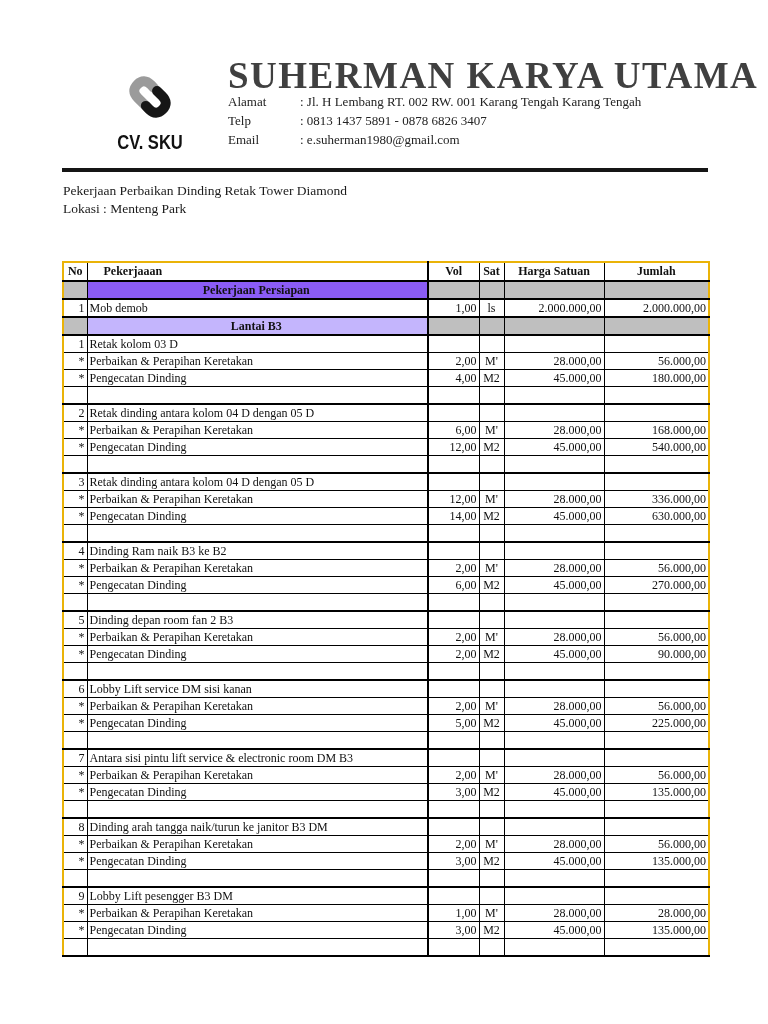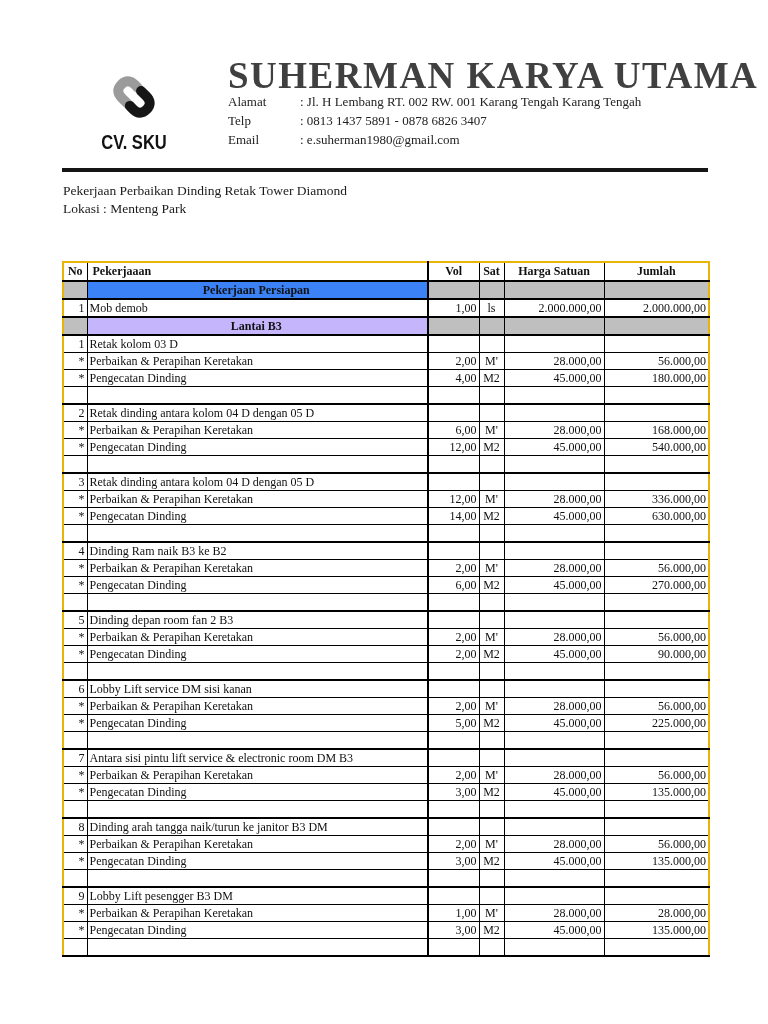--- a/index.html
+++ b/index.html
@@ -2,21 +2,21 @@
 <html><head>
 <meta charset="utf-8">
 <style>
   html,body { margin:0; padding:0; background:#ffffff; }
   .page {
     position:relative; width:768px; height:1024px; background:#ffffff;
     font-family:"Liberation Serif", serif; color:#1a1a1a; overflow:hidden;
   }
 
   
-  .logo-block { position:absolute; left:88px; top:64px; width:92px; text-align:center; }
+  .logo-block { position:absolute; left:104px; top:64px; width:92px; text-align:center; }
   .logo-mark { display:block; margin:0 auto; }
   .logo-text {
     font-family:"Liberation Sans", sans-serif; font-weight:bold; font-size:18px;
     letter-spacing:0px; color:#111; transform:scale(0.92,1.08); transform-origin:center top;
     margin-top:2px; white-space:nowrap;
   }
   .company-block { position:absolute; left:228px; top:60px; width:470px; }
   .company-name {
     font-size:37px; letter-spacing:1.5px; color:#404040; white-space:nowrap; line-height:32px;font-weight:bold;
   }
@@ -37,21 +37,21 @@
     font-size:12px; color:#111;
     border:2px solid #eab308;
   }
   .quote th, .quote td {
     border:1px solid #000; height:16px; line-height:15px;
     padding:0 2px; overflow:hidden; white-space:nowrap;
   }
   .quote th {
     font-weight:bold; text-align:center; border-bottom:2px solid #000; height:17px;
   }
-  .quote th.c-desc { text-align:left; padding-left:5px; }
+  .quote th.c-desc { text-align:left; padding-left:16px; }
   .c-no     { text-align:right; padding-right:2px; }
   .c-desc   { text-align:left; padding-left:4px; border-right:2px solid #000 !important; }
   .c-vol    { text-align:right; padding-right:4px; }
   .c-sat    { text-align:center; padding:0 1px; }
   .c-harga  { text-align:right; padding-right:5px; }
   .c-jumlah { text-align:right; padding-right:5px; }
 
   tr.section td { border-top:2px solid #000; border-bottom:2px solid #000; }
   tr.section td.c-desc { text-align:center; font-weight:bold; padding-left:0; }
   tr.spacer td { border-bottom:2px solid #000; }
@@ -111,21 +111,21 @@
           <th class="c-desc">Pekerjaaan</th>
           <th class="c-vol">Vol</th>
           <th class="c-sat">Sat</th>
           <th class="c-harga">Harga Satuan</th>
           <th class="c-jumlah">Jumlah</th>
         </tr>
       </thead>
       <tbody>
         <tr class="section">
           <td class="c-no" style="background: rgb(191, 191, 191);"></td>
-          <td class="c-desc" style="background: #3b82f6;">Pekerjaan Persiapan</td>
+          <td class="c-desc" style="background: #8b5cf6;">Pekerjaan Persiapan</td>
           <td class="c-vol" style="background: rgb(191, 191, 191);"></td>
           <td class="c-sat" style="background: rgb(191, 191, 191);"></td>
           <td class="c-harga" style="background: rgb(191, 191, 191);"></td>
           <td class="c-jumlah" style="background: rgb(191, 191, 191);"></td>
         </tr>
         <tr class="item">
           <td class="c-no">1</td>
           <td class="c-desc">Mob demob</td>
           <td class="c-vol">1,00</td>
           <td class="c-sat">ls</td>

